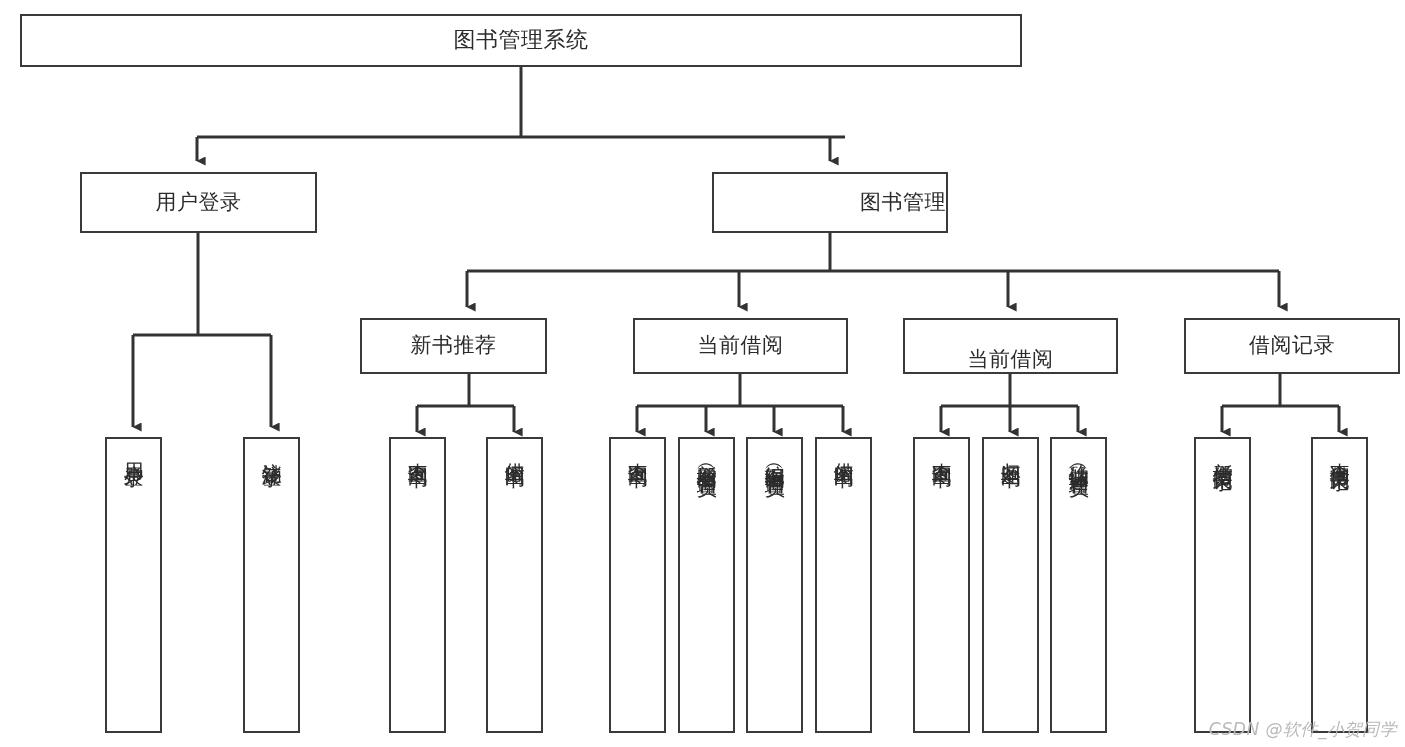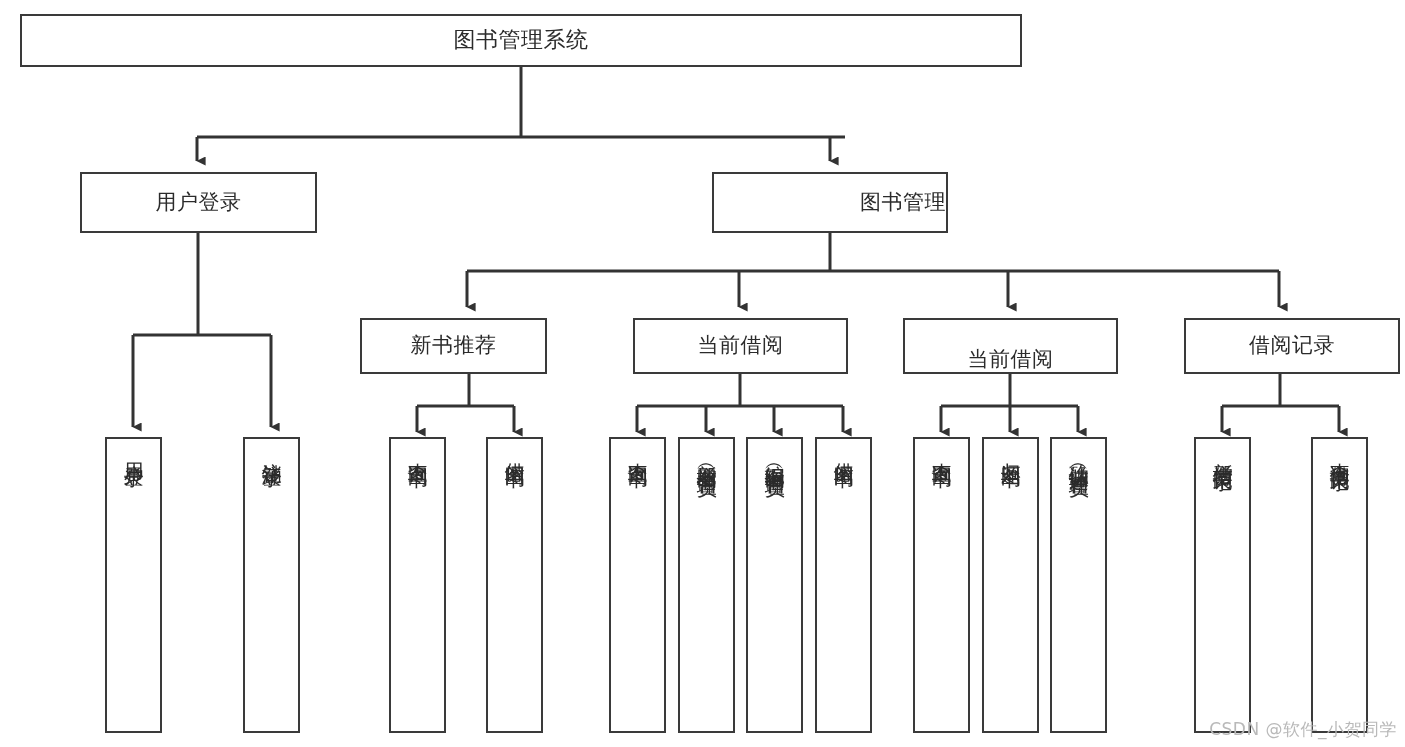--- a/index.html
+++ b/index.html
@@ -65,20 +65,21 @@
   }
   .watermark {
     position: absolute;
     right: 8px;
     bottom: 6px;
     font-size: 17px;
     color: #b9b9b9;
     letter-spacing: 0.5px;
     white-space: nowrap;
     font-family: "DejaVu Sans", "Liberation Sans", sans-serif;
+    font-style: italic;
   }
 </style>
 </head>
 <body>
 
 <div id="diagram-root">
 
   <svg class="wires" viewBox="0 0 1405 747" xmlns="http://www.w3.org/2000/svg">
     <defs>
       <marker id="arrowhead" markerWidth="10" markerHeight="10" refX="4.5" refY="8.6" orient="auto" markerUnits="userSpaceOnUse">

